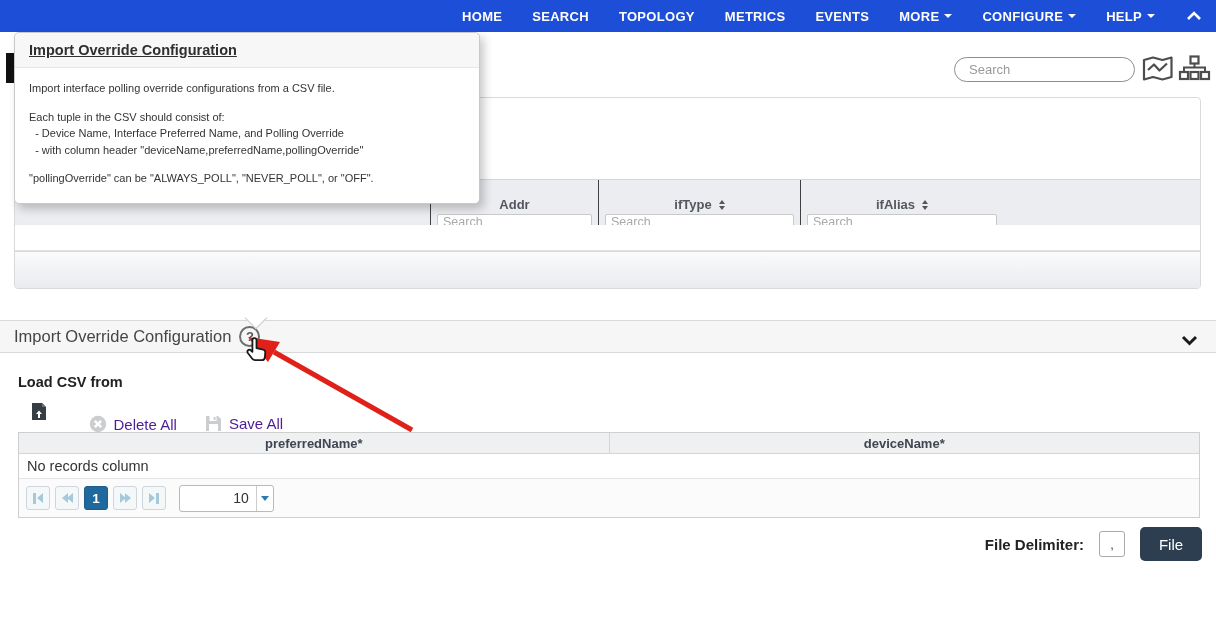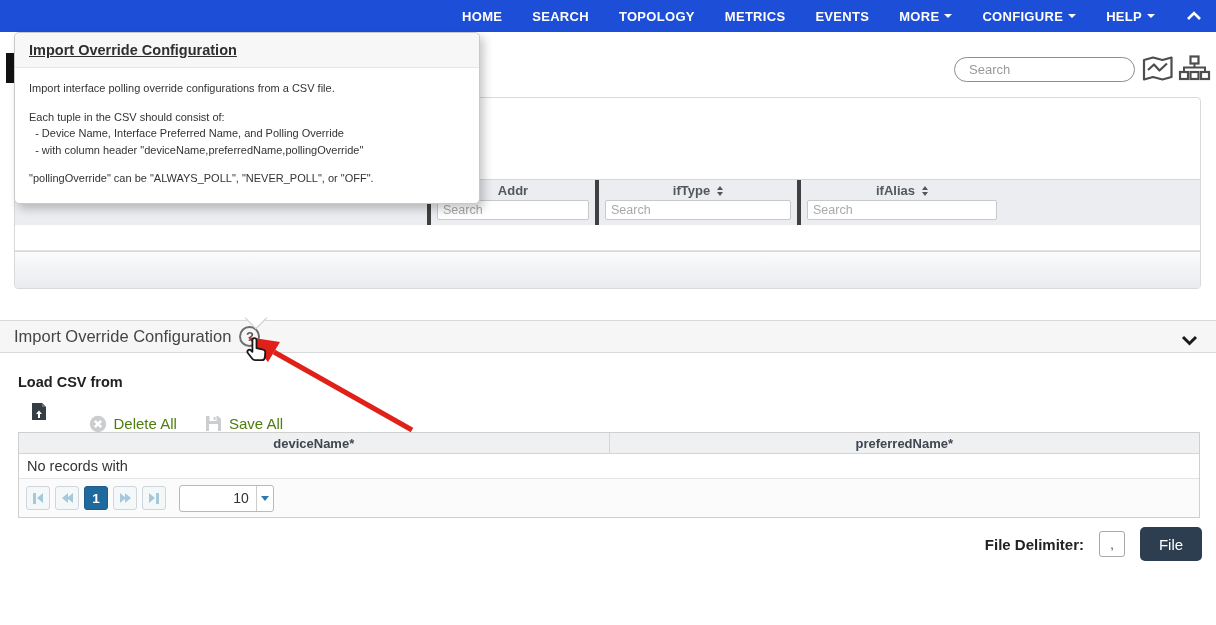--- a/index.html
+++ b/index.html
@@ -25,21 +25,21 @@
   .search-pill input::placeholder { color:#9a9a9a; }
   .hdr-icon { position:absolute; top:23px; cursor:pointer; }
   .hdr-icon.map { right:42px; }
   .hdr-icon.sitemap { right:5px; }
 
   
   .panel1 { position:absolute; left:14px; top:97px; width:1187px; height:192px; background:#fff;
             border:1px solid #d9d9d9; border-radius:4px; z-index:1; }
   .itable-header { position:absolute; left:0; top:81px; width:1185px; height:46px; display:flex;
                    background:#ebedf0; border-top:1px solid #d6d6d6; }
-  .icol { border-right:4px solid #404040; display:flex; flex-direction:column; align-items:center; padding-top:3px; }
+  .icol { border-right:1px solid #404040; display:flex; flex-direction:column; align-items:center; padding-top:17px; }
   .icol:last-child { border-right:none; }
   .icol .lbl { font-size:13px; font-weight:bold; color:#54585e; display:flex; align-items:center; white-space:nowrap; }
   .icol input { width:calc(100% - 12px); height:20px; margin-top:2px; border:1px solid #c9c9c9; border-radius:2px;
                 font-size:12.5px; padding:0 5px; color:#444; font-family:"Liberation Sans",sans-serif; outline:none; }
   .icol input::placeholder { color:#a9a9a9; }
   .icol.center-only { justify-content:center; padding-top:0; }
   .sort-icon { display:inline-flex; flex-direction:column; margin-left:7px; }
   .tri-up { width:0; height:0; border-left:3.5px solid transparent; border-right:3.5px solid transparent;
             border-bottom:4.5px solid #555; margin-bottom:2px; }
   .tri-dn { width:0; height:0; border-left:3.5px solid transparent; border-right:3.5px solid transparent;
@@ -58,21 +58,21 @@
   .q-icon { width:21px; height:21px; border:2px solid #6f6f6f; border-radius:50%; margin-left:8px;
             display:flex; align-items:center; justify-content:center; font-size:13px; font-weight:bold;
             color:#585858; cursor:pointer; background:#f6f6f6; }
   .section-chevron { position:absolute; right:18px; top:11px; cursor:pointer; }
 
   
   .load-heading { position:absolute; left:18px; top:374px; font-size:14.5px; font-weight:bold; color:#222; }
   .csv-toolbar { position:absolute; left:18px; top:402px; display:flex; align-items:center; gap:28px; }
   .tb-btn { display:flex; align-items:center; gap:7px; font-size:15px; cursor:pointer; }
   .tb-btn.enabled { color:#333;flex-direction:column; }
-  .tb-btn.disabled { color:#4d7c0f; cursor:default; }
+  .tb-btn.disabled { color:#4c1d95; cursor:default;align-items:flex-end; }
 
   .csv-table { position:absolute; left:18px; top:432px; width:1182px; border:1px solid #cfcfcf; background:#fff; }
   .csv-thead { display:flex; height:21px; background:#eef0f2; border-bottom:1px solid #d5d5d5; }
   .csv-th { flex:1; border-right:1px solid #d5d5d5; display:flex; align-items:center; justify-content:center;
             font-size:13px; font-weight:bold; color:#3f4650; cursor:pointer; }
   .csv-th:last-child { border-right:none; }
   .csv-empty { height:25px; display:flex; align-items:center; padding-left:8px; font-size:14.5px; color:#333;
                border-bottom:1px solid #e4e4e4; background:#fff; }
   .csv-pager { height:38px; background:#fbfbfb; display:flex; align-items:center; padding-left:7px; gap:5px; }
   .pg-btn { width:24px; height:24px; border:1px solid #ccd6dc; border-radius:3px; background:#f5f8f9;
@@ -249,28 +249,28 @@
           <rect x="4.5" y="1" width="7" height="5" fill="#fff"></rect>
           <rect x="8.6" y="2" width="2" height="3" fill="#cbcdcf"></rect>
         </svg>
       <span>Save All</span>
     </span>
   </div>
 
   <div class="csv-table">
     <div class="csv-thead">
       <div class="csv-th">
+          <span>preferredName*</span>
+        </div>
+      <div class="csv-th">
           <span>deviceName*</span>
         </div>
-      <div class="csv-th">
-          <span>preferredName*</span>
-        </div>
     </div>
     <div class="csv-empty">
-        <span>No records with</span>
+        <span>No records column</span>
       </div>
     <div class="csv-pager">
       <span class="pg-btn">
           <span class="pg-bar"></span>
           <span class="pg-tri-l"></span>
         </span>
       <span class="pg-btn">
           <span class="pg-tri-l"></span>
           <span class="pg-tri-l" style="margin-left:-2px"></span>
         </span>

